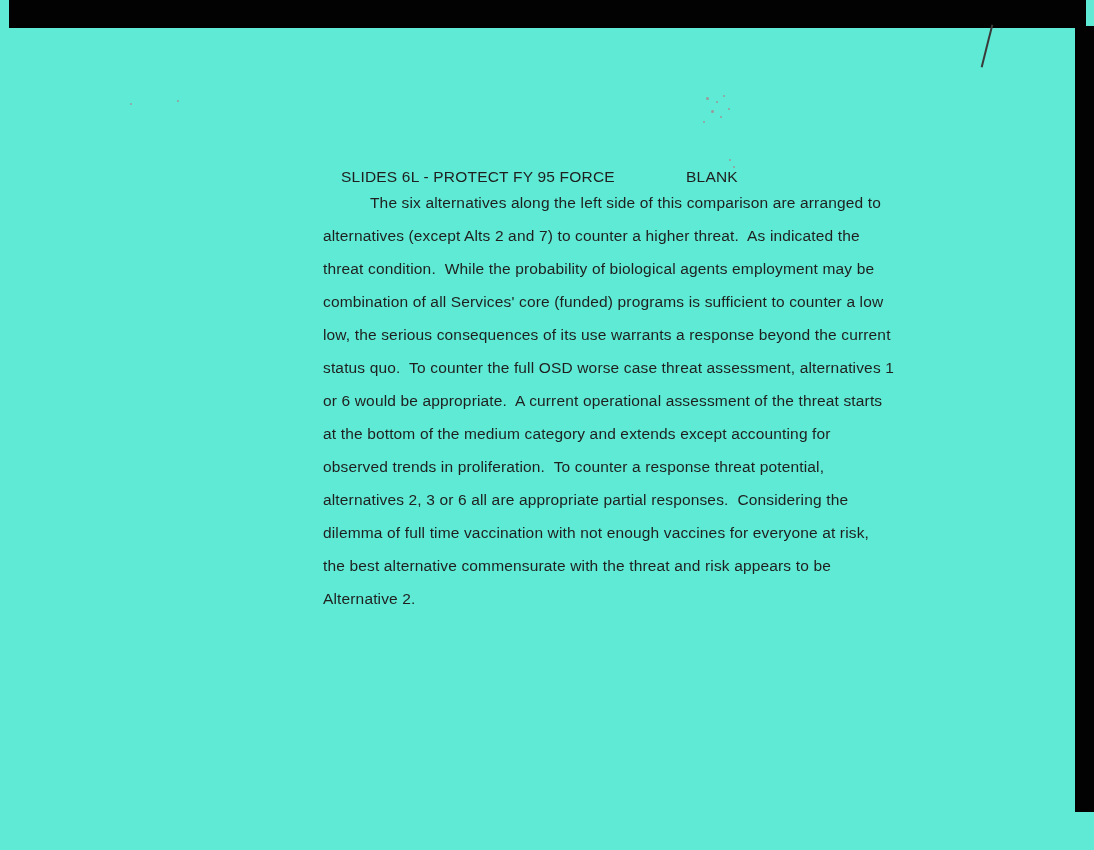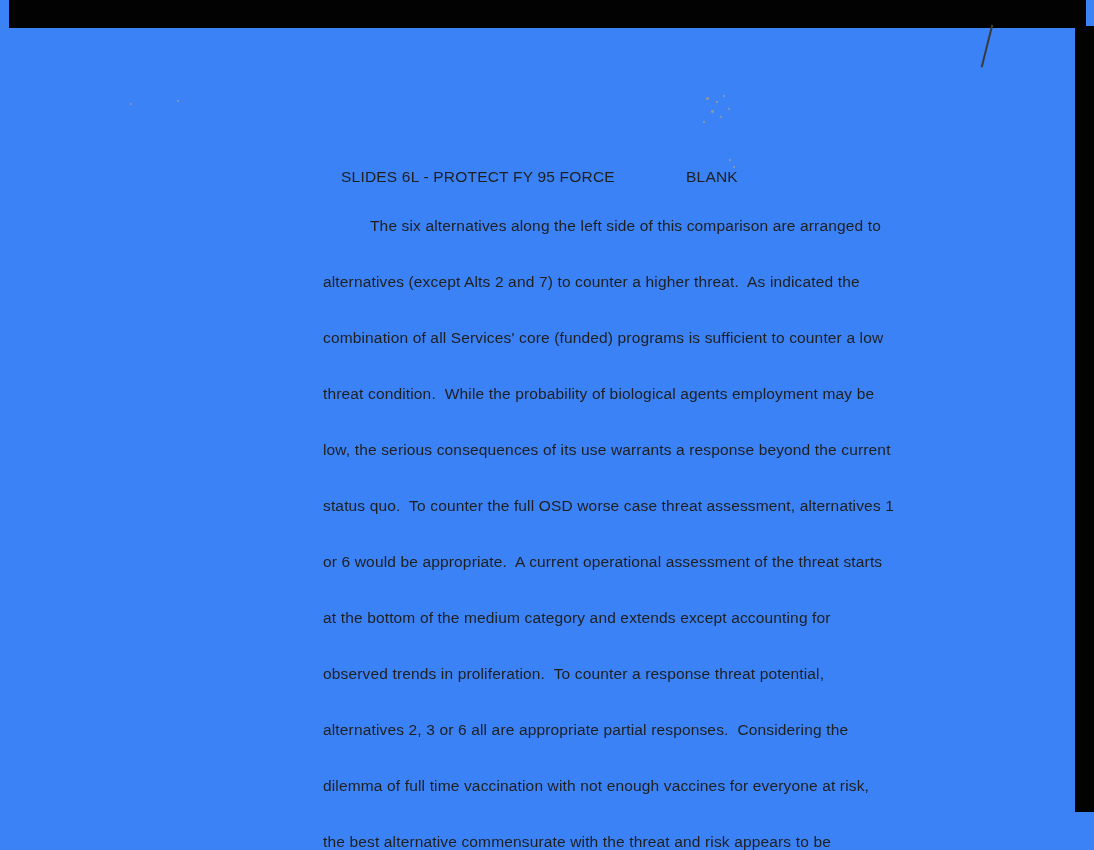--- a/index.html
+++ b/index.html
@@ -5,21 +5,21 @@
   html, body {
     margin: 0;
     padding: 0;
     background: #ffffff;
     font-family: "Liberation Sans", sans-serif;
   }
   .page {
     position: relative;
     width: 1094px;
     height: 850px;
-    background: #3b82f6;
+    background: #5eead4;
     overflow: hidden;
     color: #1f1f1f;
   }
   
   .top-scan-bar {
     position: absolute;
     left: 9px;
     top: 0;
     width: 1077px;
     height: 28px;
@@ -65,21 +65,20 @@
     left: 323px;
     top: 186px;
     width: 620px;
     font-size: 15.5px;
     letter-spacing: 0.15px;
   }
   .paragraph .line {
     height: 33px;
     line-height: 33px;
     white-space: pre;
-    margin-top: 23px;
   }
   .paragraph .line.indent {
     padding-left: 47px;
   }
 </style>
 </head>
 <body>
 
 <div class="page">
 
@@ -99,22 +98,22 @@
   <div class="speckle" style="left:177px;top:100px;width:2px;height:2px;"></div>
   <div class="speckle" style="left:130px;top:103px;width:2px;height:2px;"></div>
 
   <div class="doc-title">
     <span class="title-left">SLIDES 6L - PROTECT FY 95 FORCE</span><span class="title-right">BLANK</span>
   </div>
 
   <div class="paragraph">
     <div class="line indent">The six alternatives along the left side of this comparison are arranged to</div>
     <div class="line">alternatives (except Alts 2 and 7) to counter a higher threat.  As indicated the</div>
+    <div class="line">threat condition.  While the probability of biological agents employment may be</div>
     <div class="line">combination of all Services' core (funded) programs is sufficient to counter a low</div>
-    <div class="line">threat condition.  While the probability of biological agents employment may be</div>
     <div class="line">low, the serious consequences of its use warrants a response beyond the current</div>
     <div class="line">status quo.  To counter the full OSD worse case threat assessment, alternatives 1</div>
     <div class="line">or 6 would be appropriate.  A current operational assessment of the threat starts</div>
     <div class="line">at the bottom of the medium category and extends except accounting for</div>
     <div class="line">observed trends in proliferation.  To counter a response threat potential,</div>
     <div class="line">alternatives 2, 3 or 6 all are appropriate partial responses.  Considering the</div>
     <div class="line">dilemma of full time vaccination with not enough vaccines for everyone at risk,</div>
     <div class="line">the best alternative commensurate with the threat and risk appears to be</div>
     <div class="line">Alternative 2.</div>
   </div>

